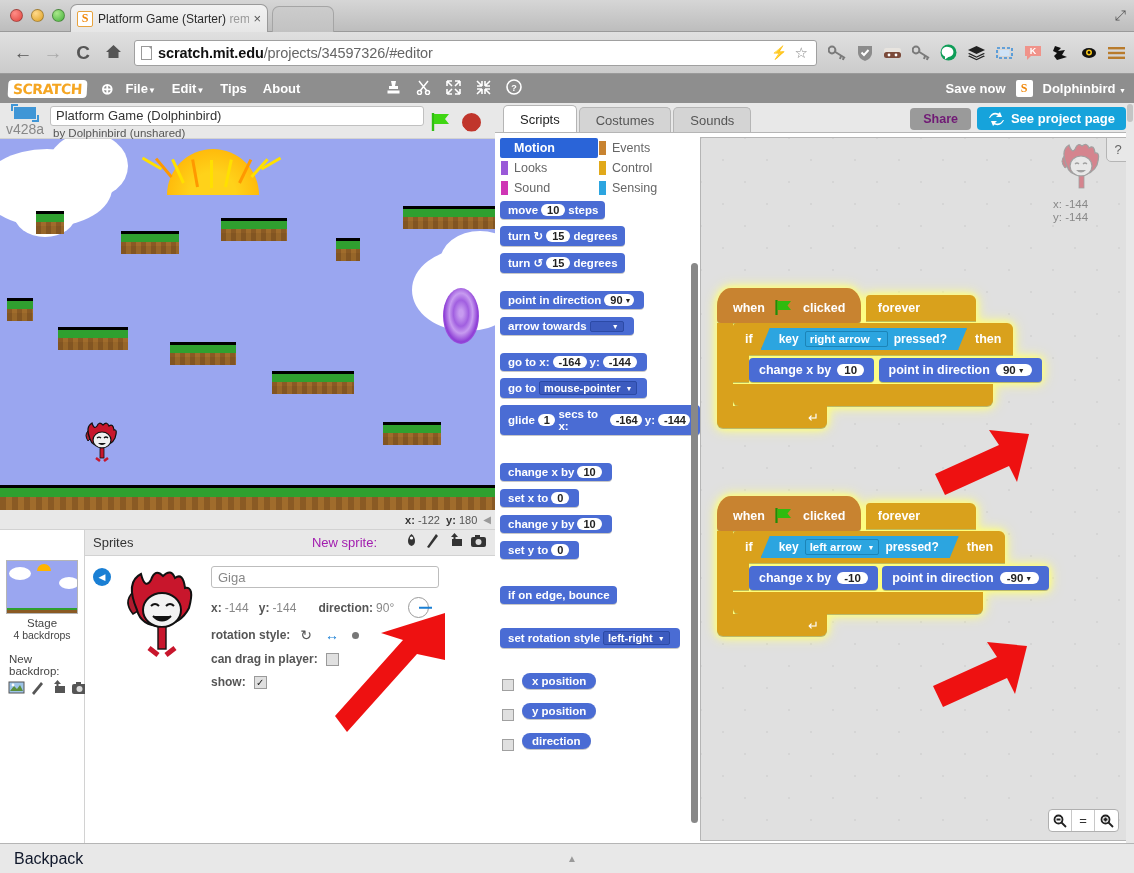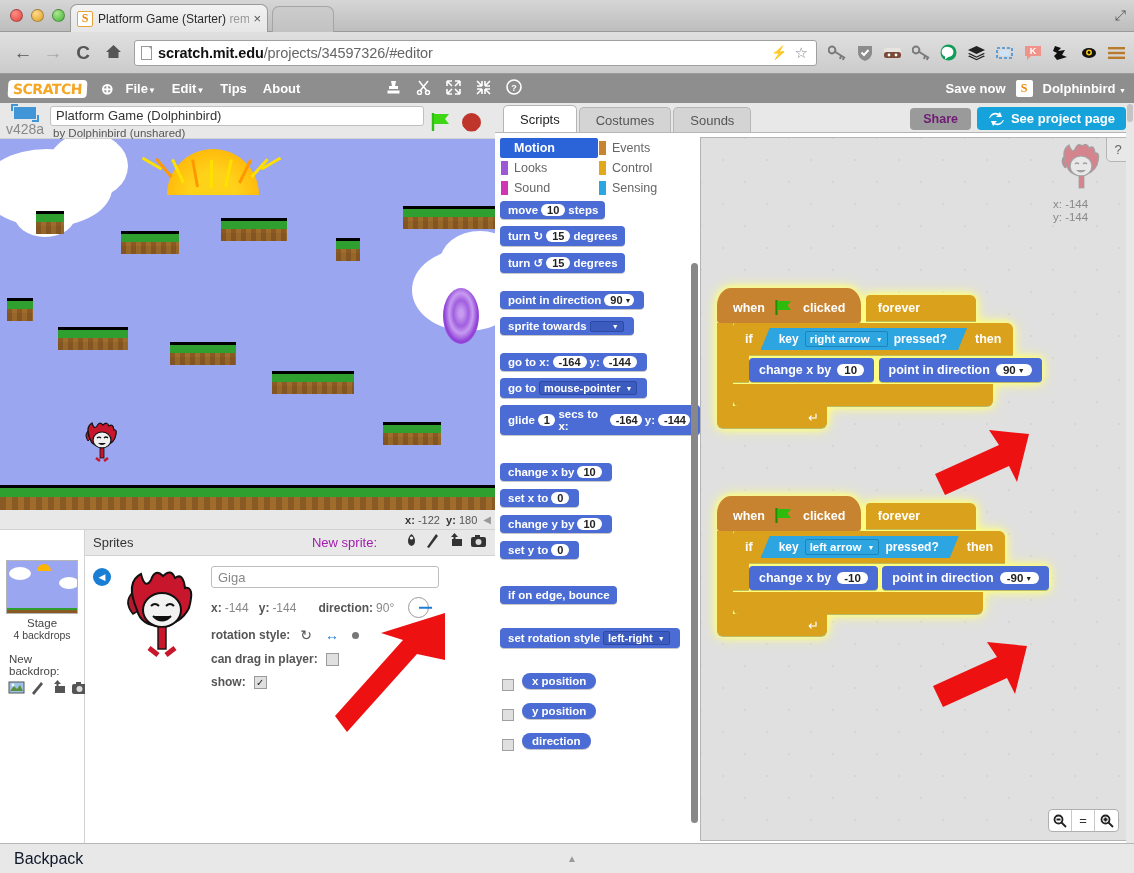--- a/index.html
+++ b/index.html
@@ -851,21 +851,21 @@
             <div><span class="blk motion"><span>turn</span>&nbsp;<span>↺</span><span class="oval">15</span><span>degrees</span></span></div>
             <div class="blkspacer"></div>
             <div><span class="blk motion">
                   <span>point in direction</span>
                   <span class="drop">
                     <span>90</span>
                     <span class="car">▼</span>
                   </span>
                 </span></div>
             <div><span class="blk motion">
-                  <span>sprite towards</span>
+                  <span>arrow towards</span>
                   <span class="dropsq">
                     <span class="car" style="margin-left:auto;">▼</span>
                   </span>
                 </span></div>
             <div class="blkspacer"></div>
             <div><span class="blk motion">
                   <span>go to x:</span>
                   <span class="oval">-164</span>
                   <span>y:</span>
                   <span class="oval">-144</span>

